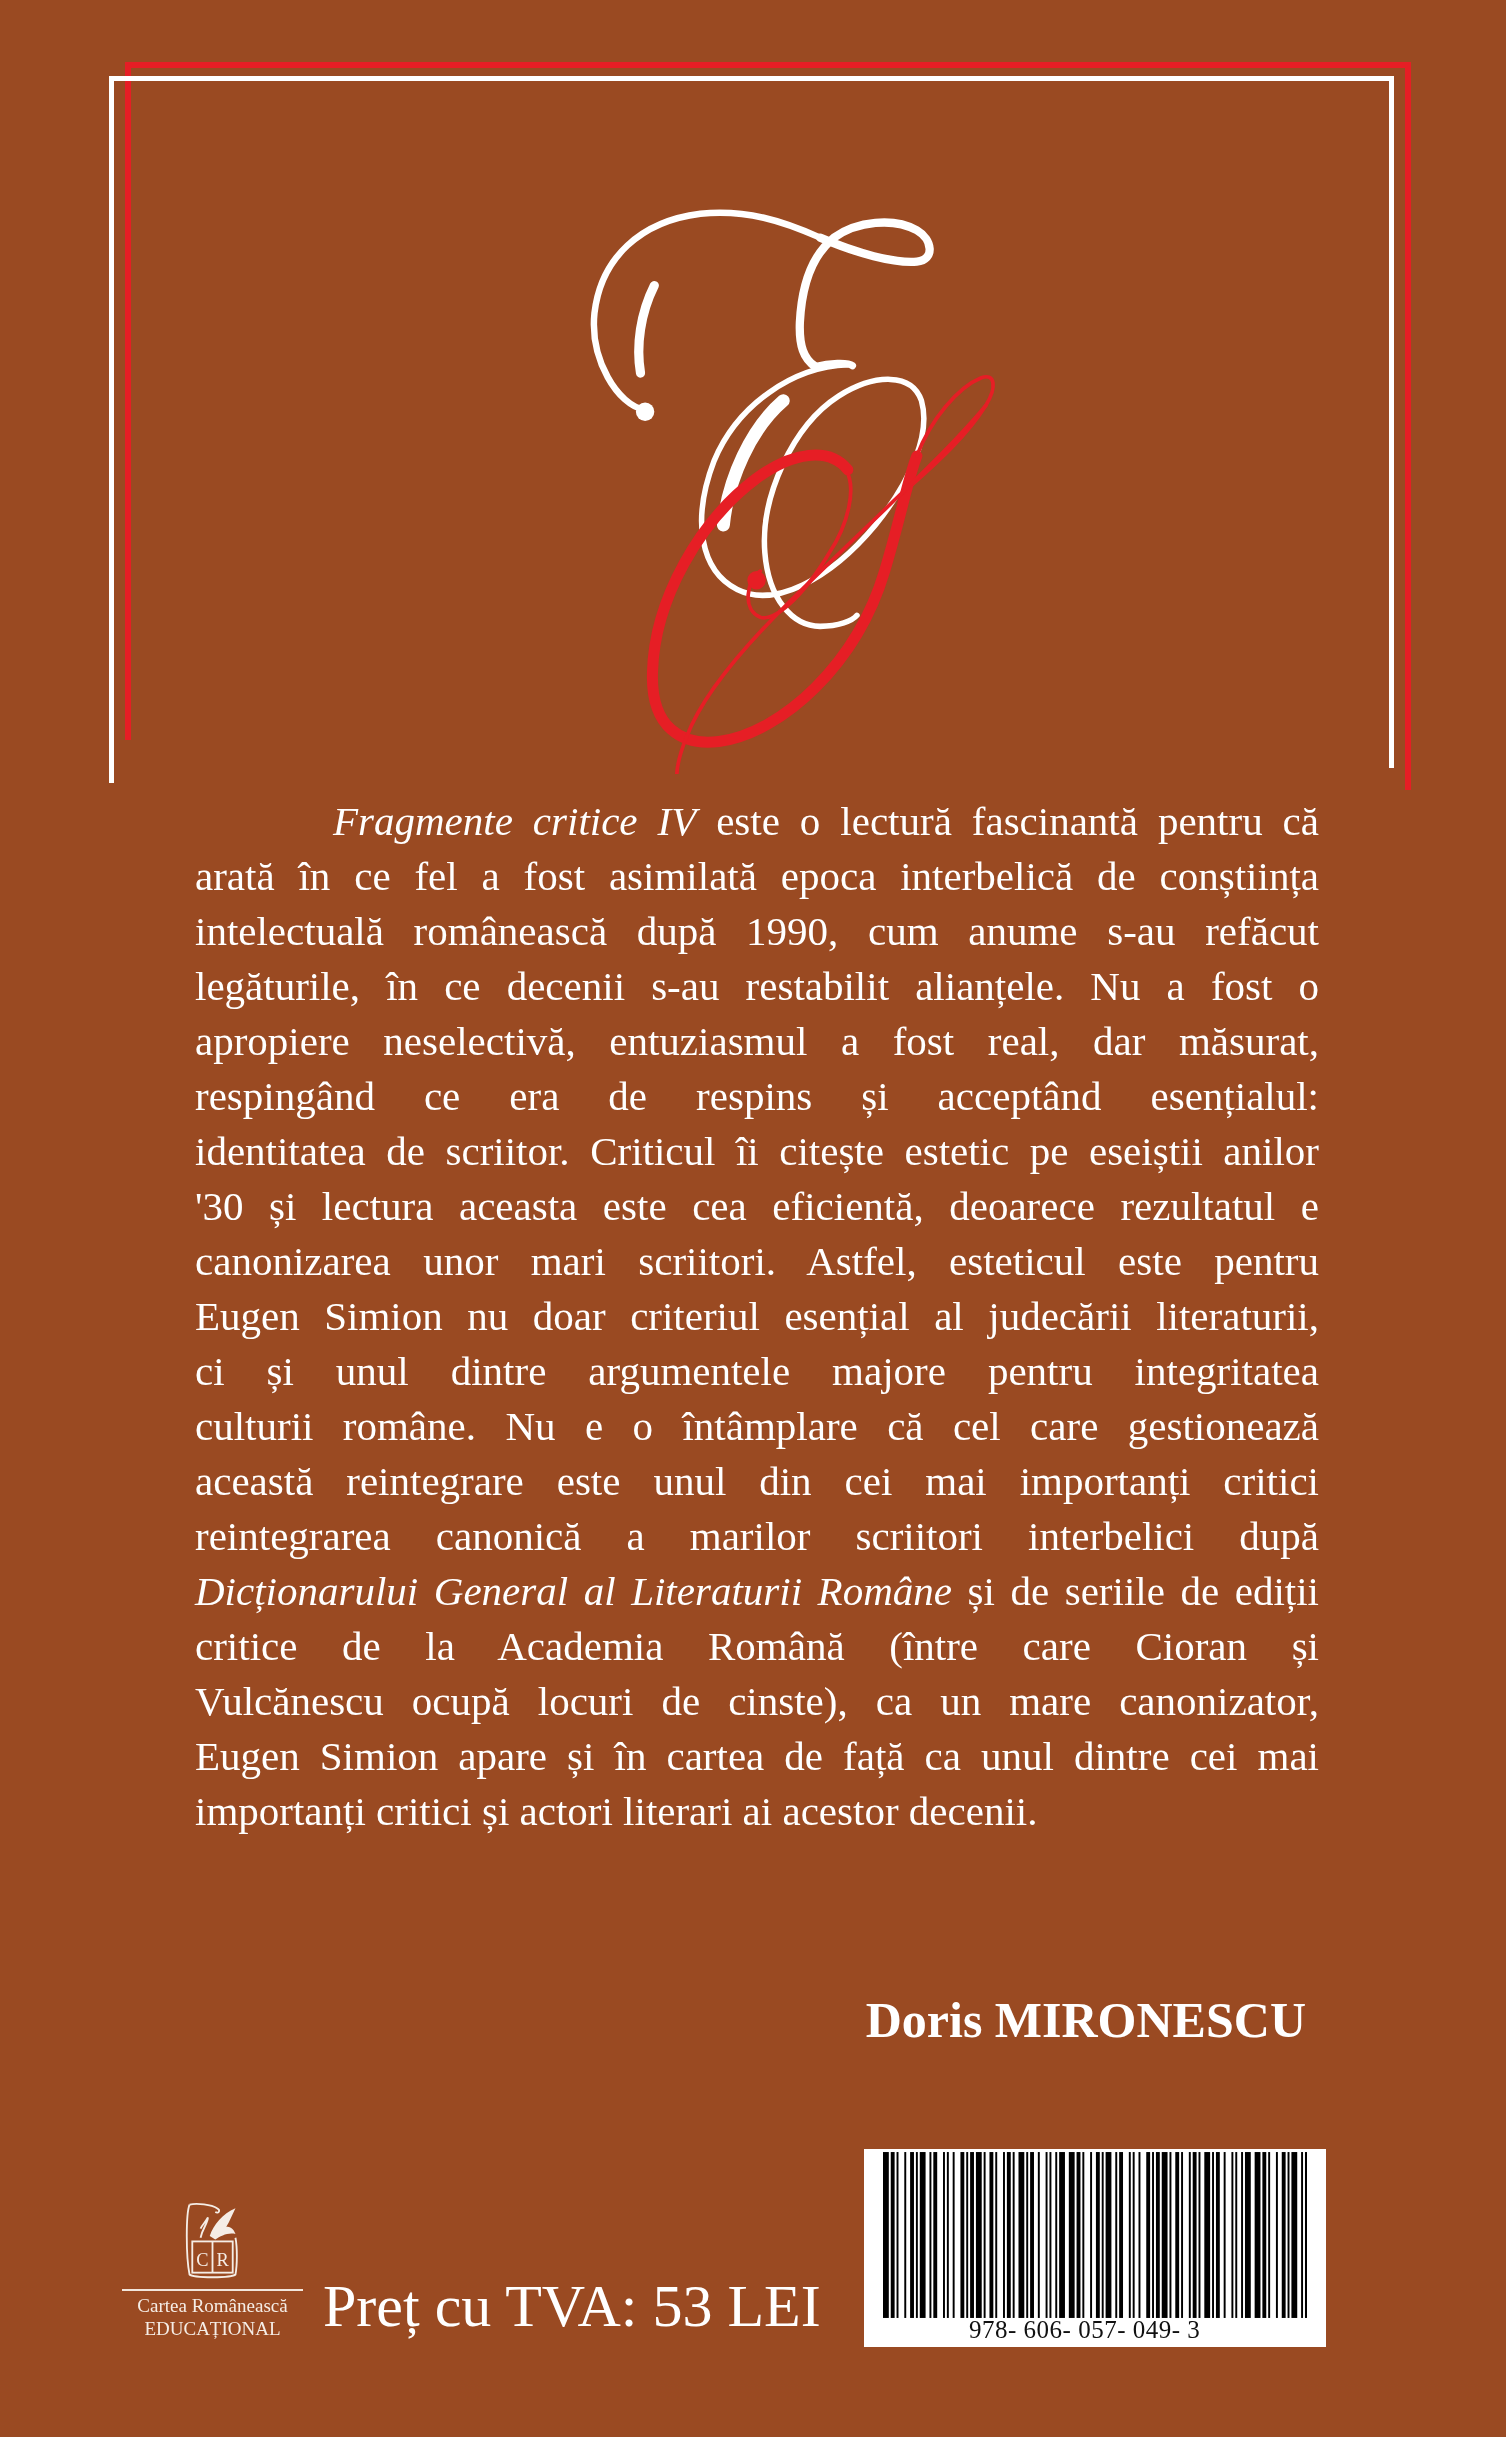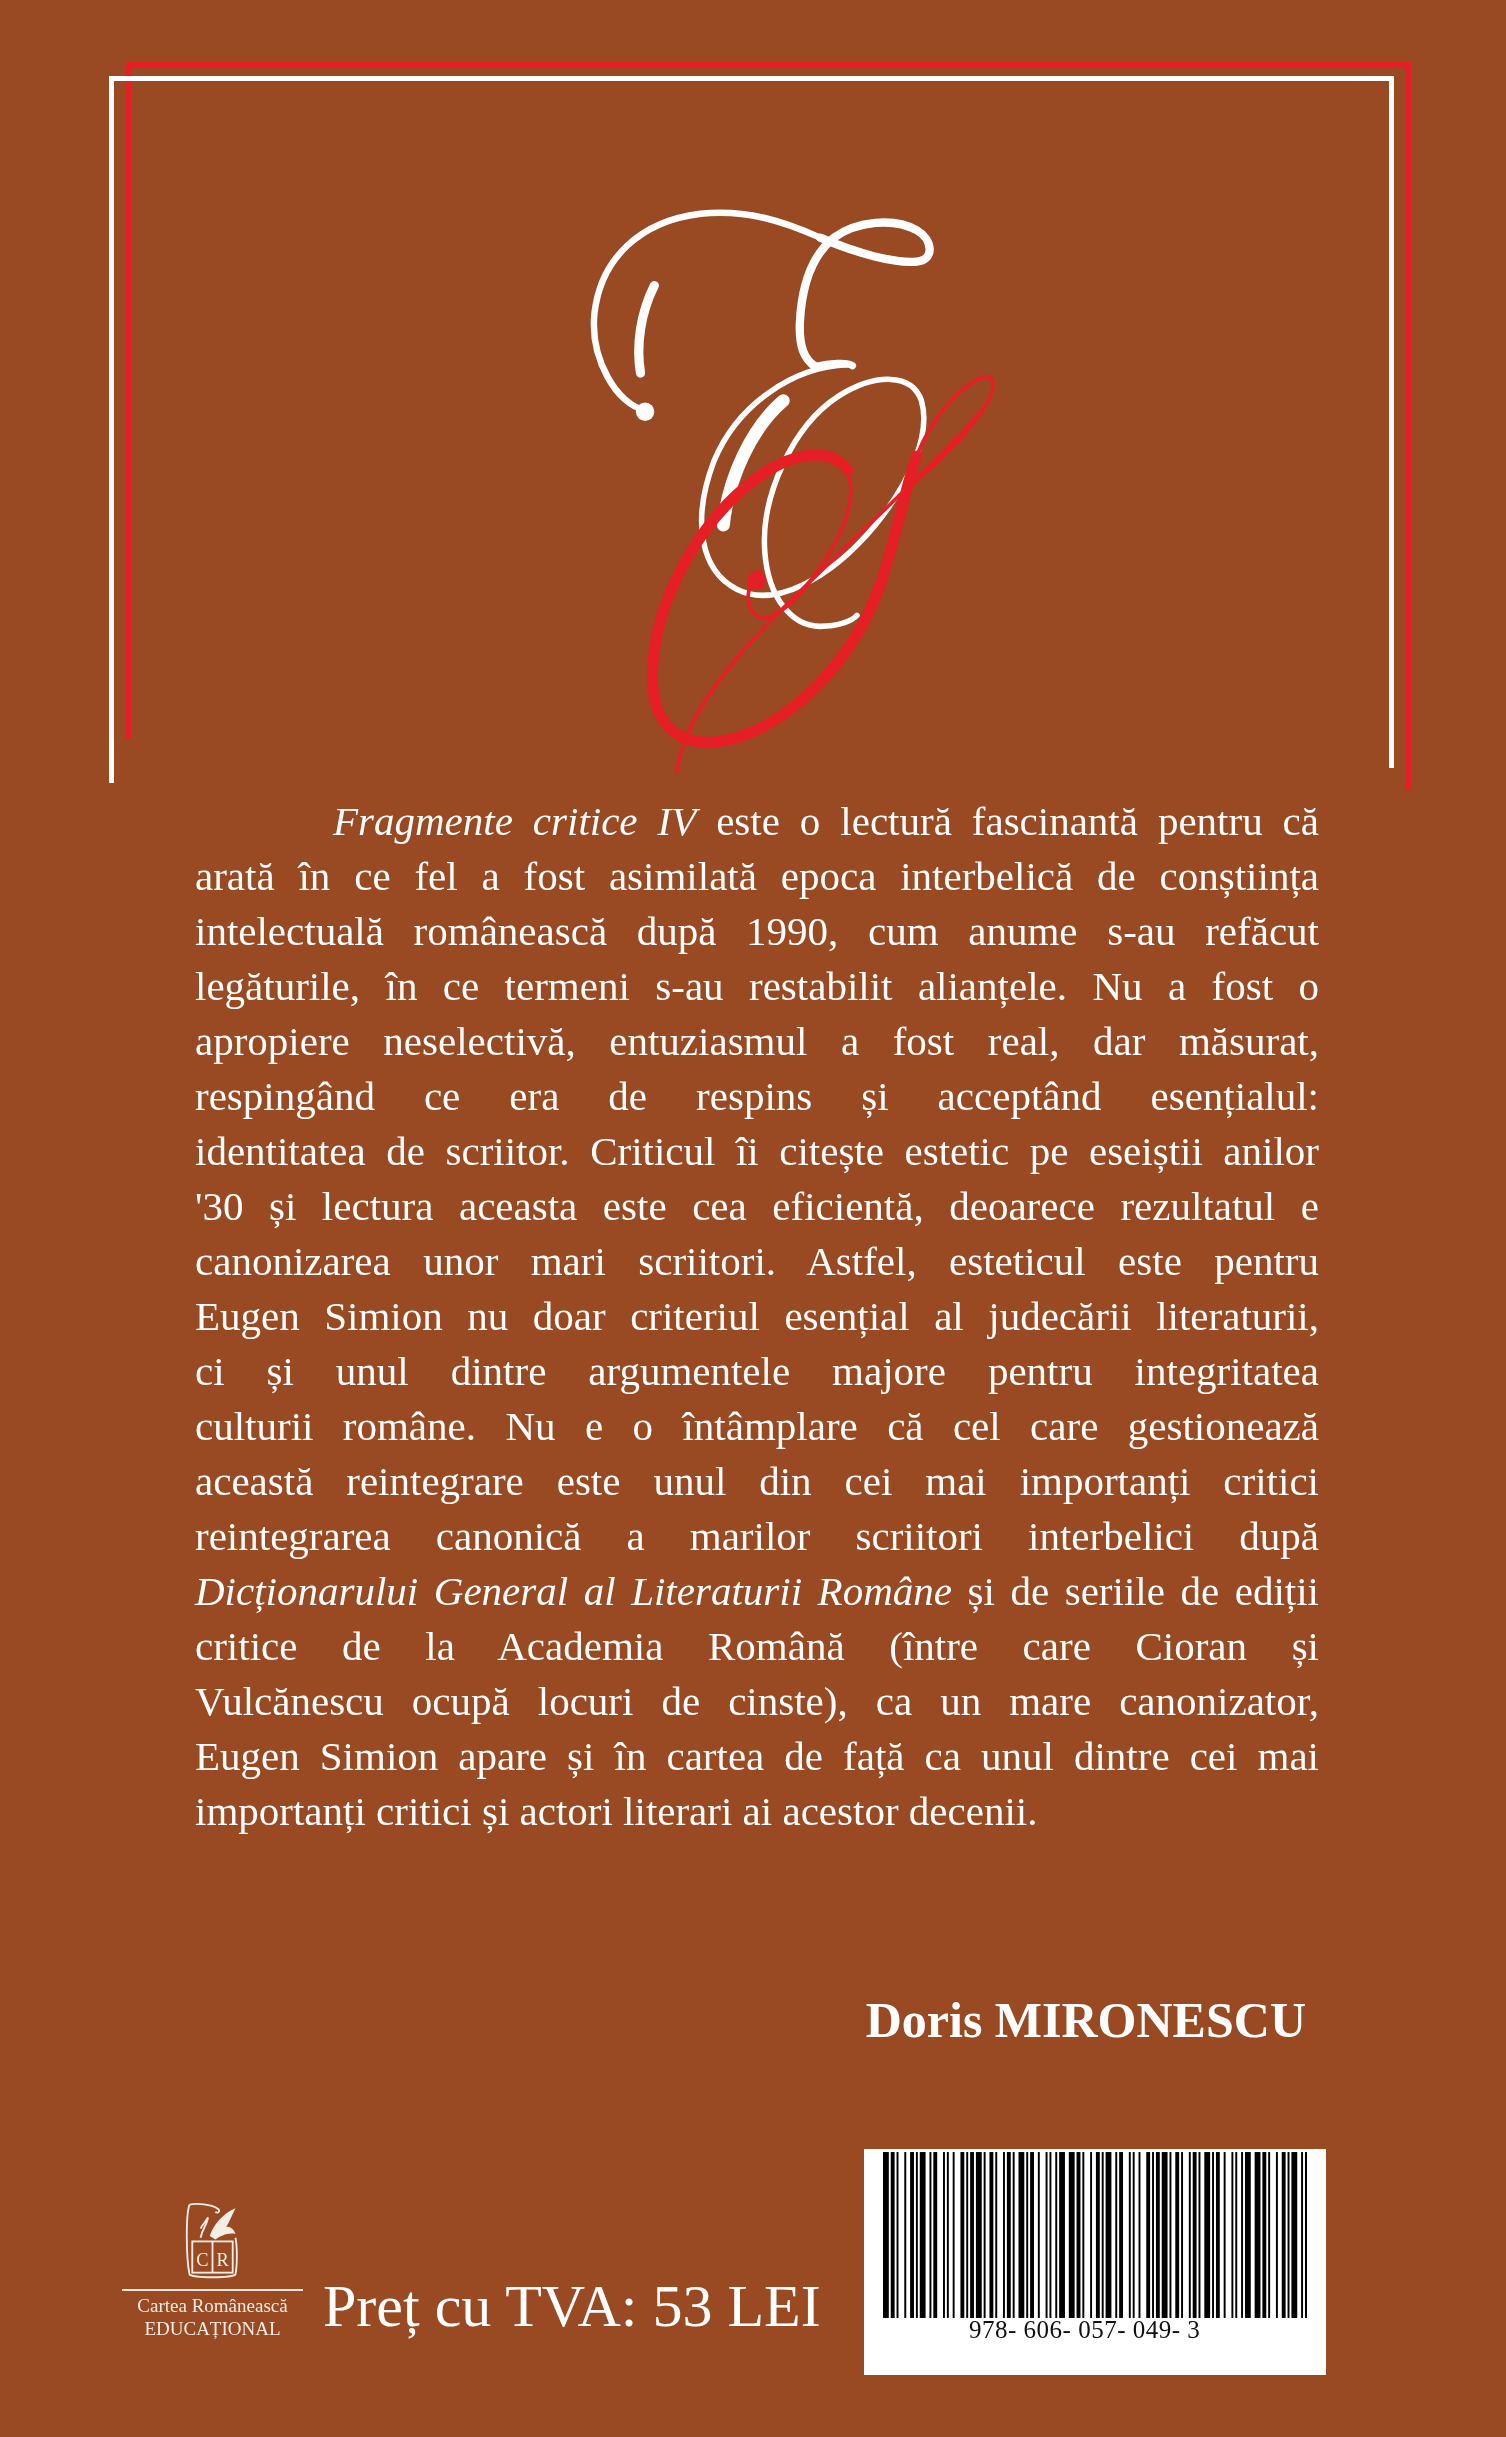--- a/index.html
+++ b/index.html
@@ -91,21 +91,21 @@
       font-size: 60px;
       line-height: 61px;
       white-space: nowrap;
     }
 
     #barcode-box {
       position: absolute;
       left: 864px;
       top: 2149px;
       width: 462px;
-      height: 226px;
+      height: 198px;
       background: #FFFFFF;
     }
     #barcode-bars {
       position: absolute;
       left: 19.4px;
       top: 2.8px;
       width: 424px;
       height: 166px;
     }
     #isbn {
@@ -160,21 +160,21 @@
       <path d="M 470 240 C 420 300, 330 380, 250 460 C 200 510, 160 560, 145 600 C 135 625, 133 640, 135 650" stroke-width="4"></path>
     </g>
     <circle cx="221" cy="430" r="10" fill="#E61E25"></circle>
   </svg>
 </div>
 
 <div id="blurb">
   <span class="line first"><em>Fragmente critice IV</em><span> este o lectură fascinantă pentru că</span></span>
   <span class="line">arată în ce fel a fost asimilată epoca interbelică de conștiința</span>
   <span class="line">intelectuală românească după 1990, cum anume s-au refăcut</span>
-  <span class="line">legăturile, în ce termeni s-au restabilit alianțele. Nu a fost o</span>
+  <span class="line">legăturile, în ce decenii s-au restabilit alianțele. Nu a fost o</span>
   <span class="line">apropiere neselectivă, entuziasmul a fost real, dar măsurat,</span>
   <span class="line">respingând ce era de respins și acceptând esențialul:</span>
   <span class="line">identitatea de scriitor. Criticul îi citește estetic pe eseiștii anilor</span>
   <span class="line">'30 și lectura aceasta este cea eficientă, deoarece rezultatul e</span>
   <span class="line">canonizarea unor mari scriitori. Astfel, esteticul este pentru</span>
   <span class="line">Eugen Simion nu doar criteriul esențial al judecării literaturii,</span>
   <span class="line">ci și unul dintre argumentele majore pentru integritatea</span>
   <span class="line">culturii române. Nu e o întâmplare că cel care gestionează</span>
   <span class="line">această reintegrare este unul din cei mai importanți critici</span>
   <span class="line">reintegrarea canonică a marilor scriitori interbelici după</span>

